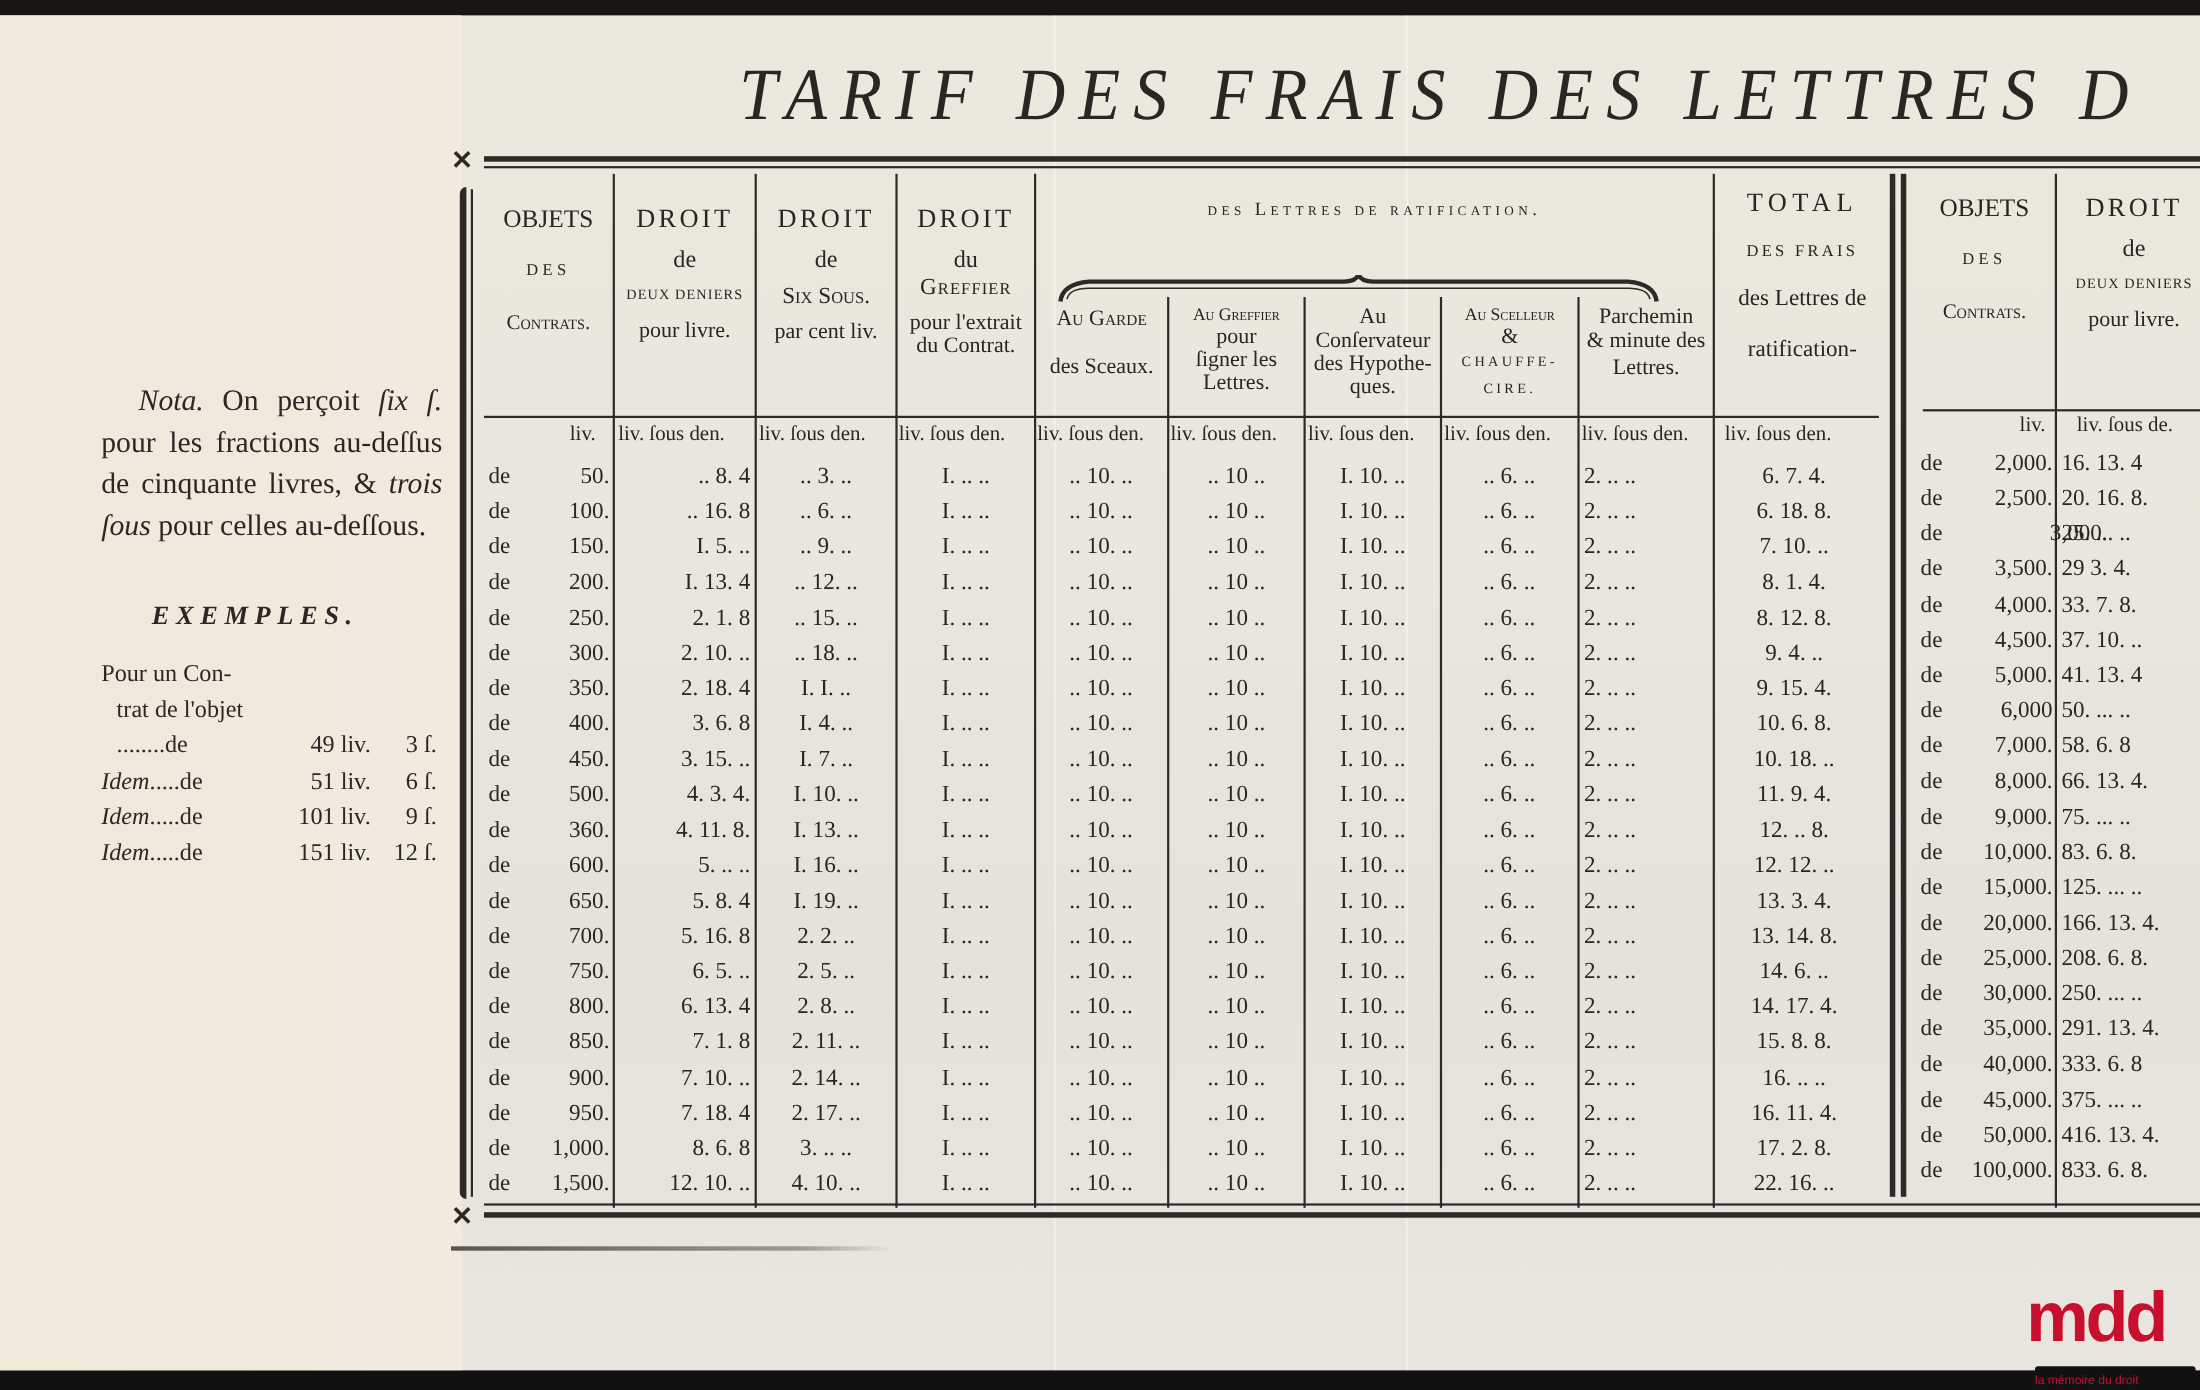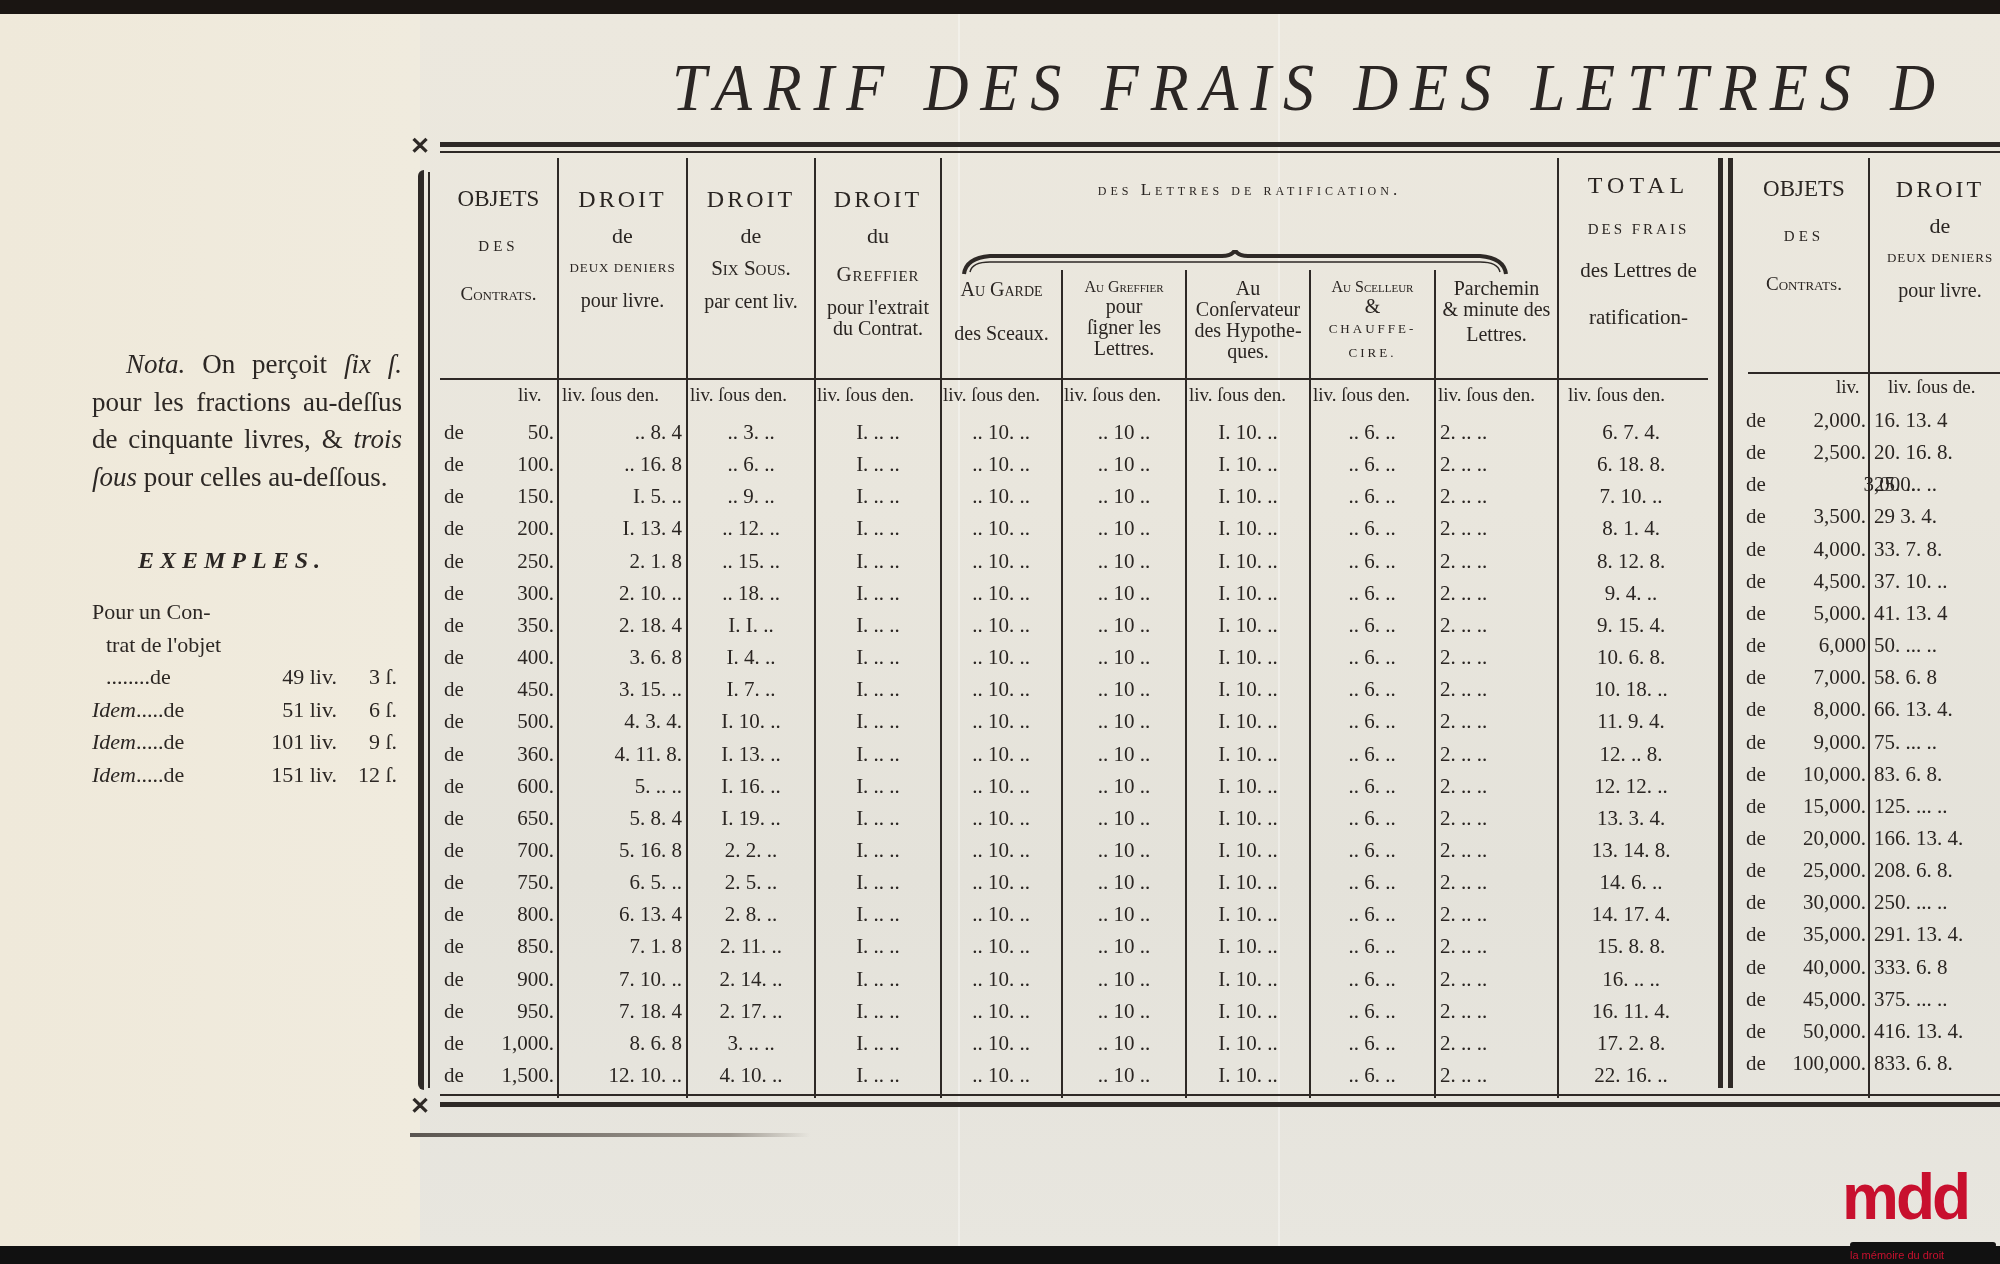--- a/index.html
+++ b/index.html
@@ -160,21 +160,21 @@
 </div>
 <div class="hdr" style="left:688px;top:186px;width:126px">
   <span class="big">DROIT</span>
   <span class="norm" style="margin-top:12px;font-size:22px">de</span>
   <span class="sc" style="margin-top:10px">Six Sous.</span>
   <span class="norm" style="margin-top:10px">par cent liv.</span>
 </div>
 <div class="hdr" style="left:816px;top:186px;width:124px">
   <span class="big">DROIT</span>
   <span class="norm" style="margin-top:12px;font-size:22px">du</span>
-  <span class="sc" style="margin-top:16px;letter-spacing:1px">Greffier</span>
+  <span class="sc" style="margin-top:2px;letter-spacing:1px">Greffier</span>
   <span class="norm" style="margin-top:10px">pour l'extrait</span>
   <span class="norm">du Contrat.</span>
 </div>
 <div class="hdr" style="left:942px;top:168px;width:615px">
   <span class="sc" style="margin-top:12px;font-size:17px;letter-spacing:4px">des Lettres de ratification.</span>
 </div>
 <div class="hdr" style="left:942px;top:278px;width:119px">
   <span class="sc" style="font-size:20px">Au Garde</span>
   <span class="norm" style="margin-top:22px">des Sceaux.</span>
 </div>

